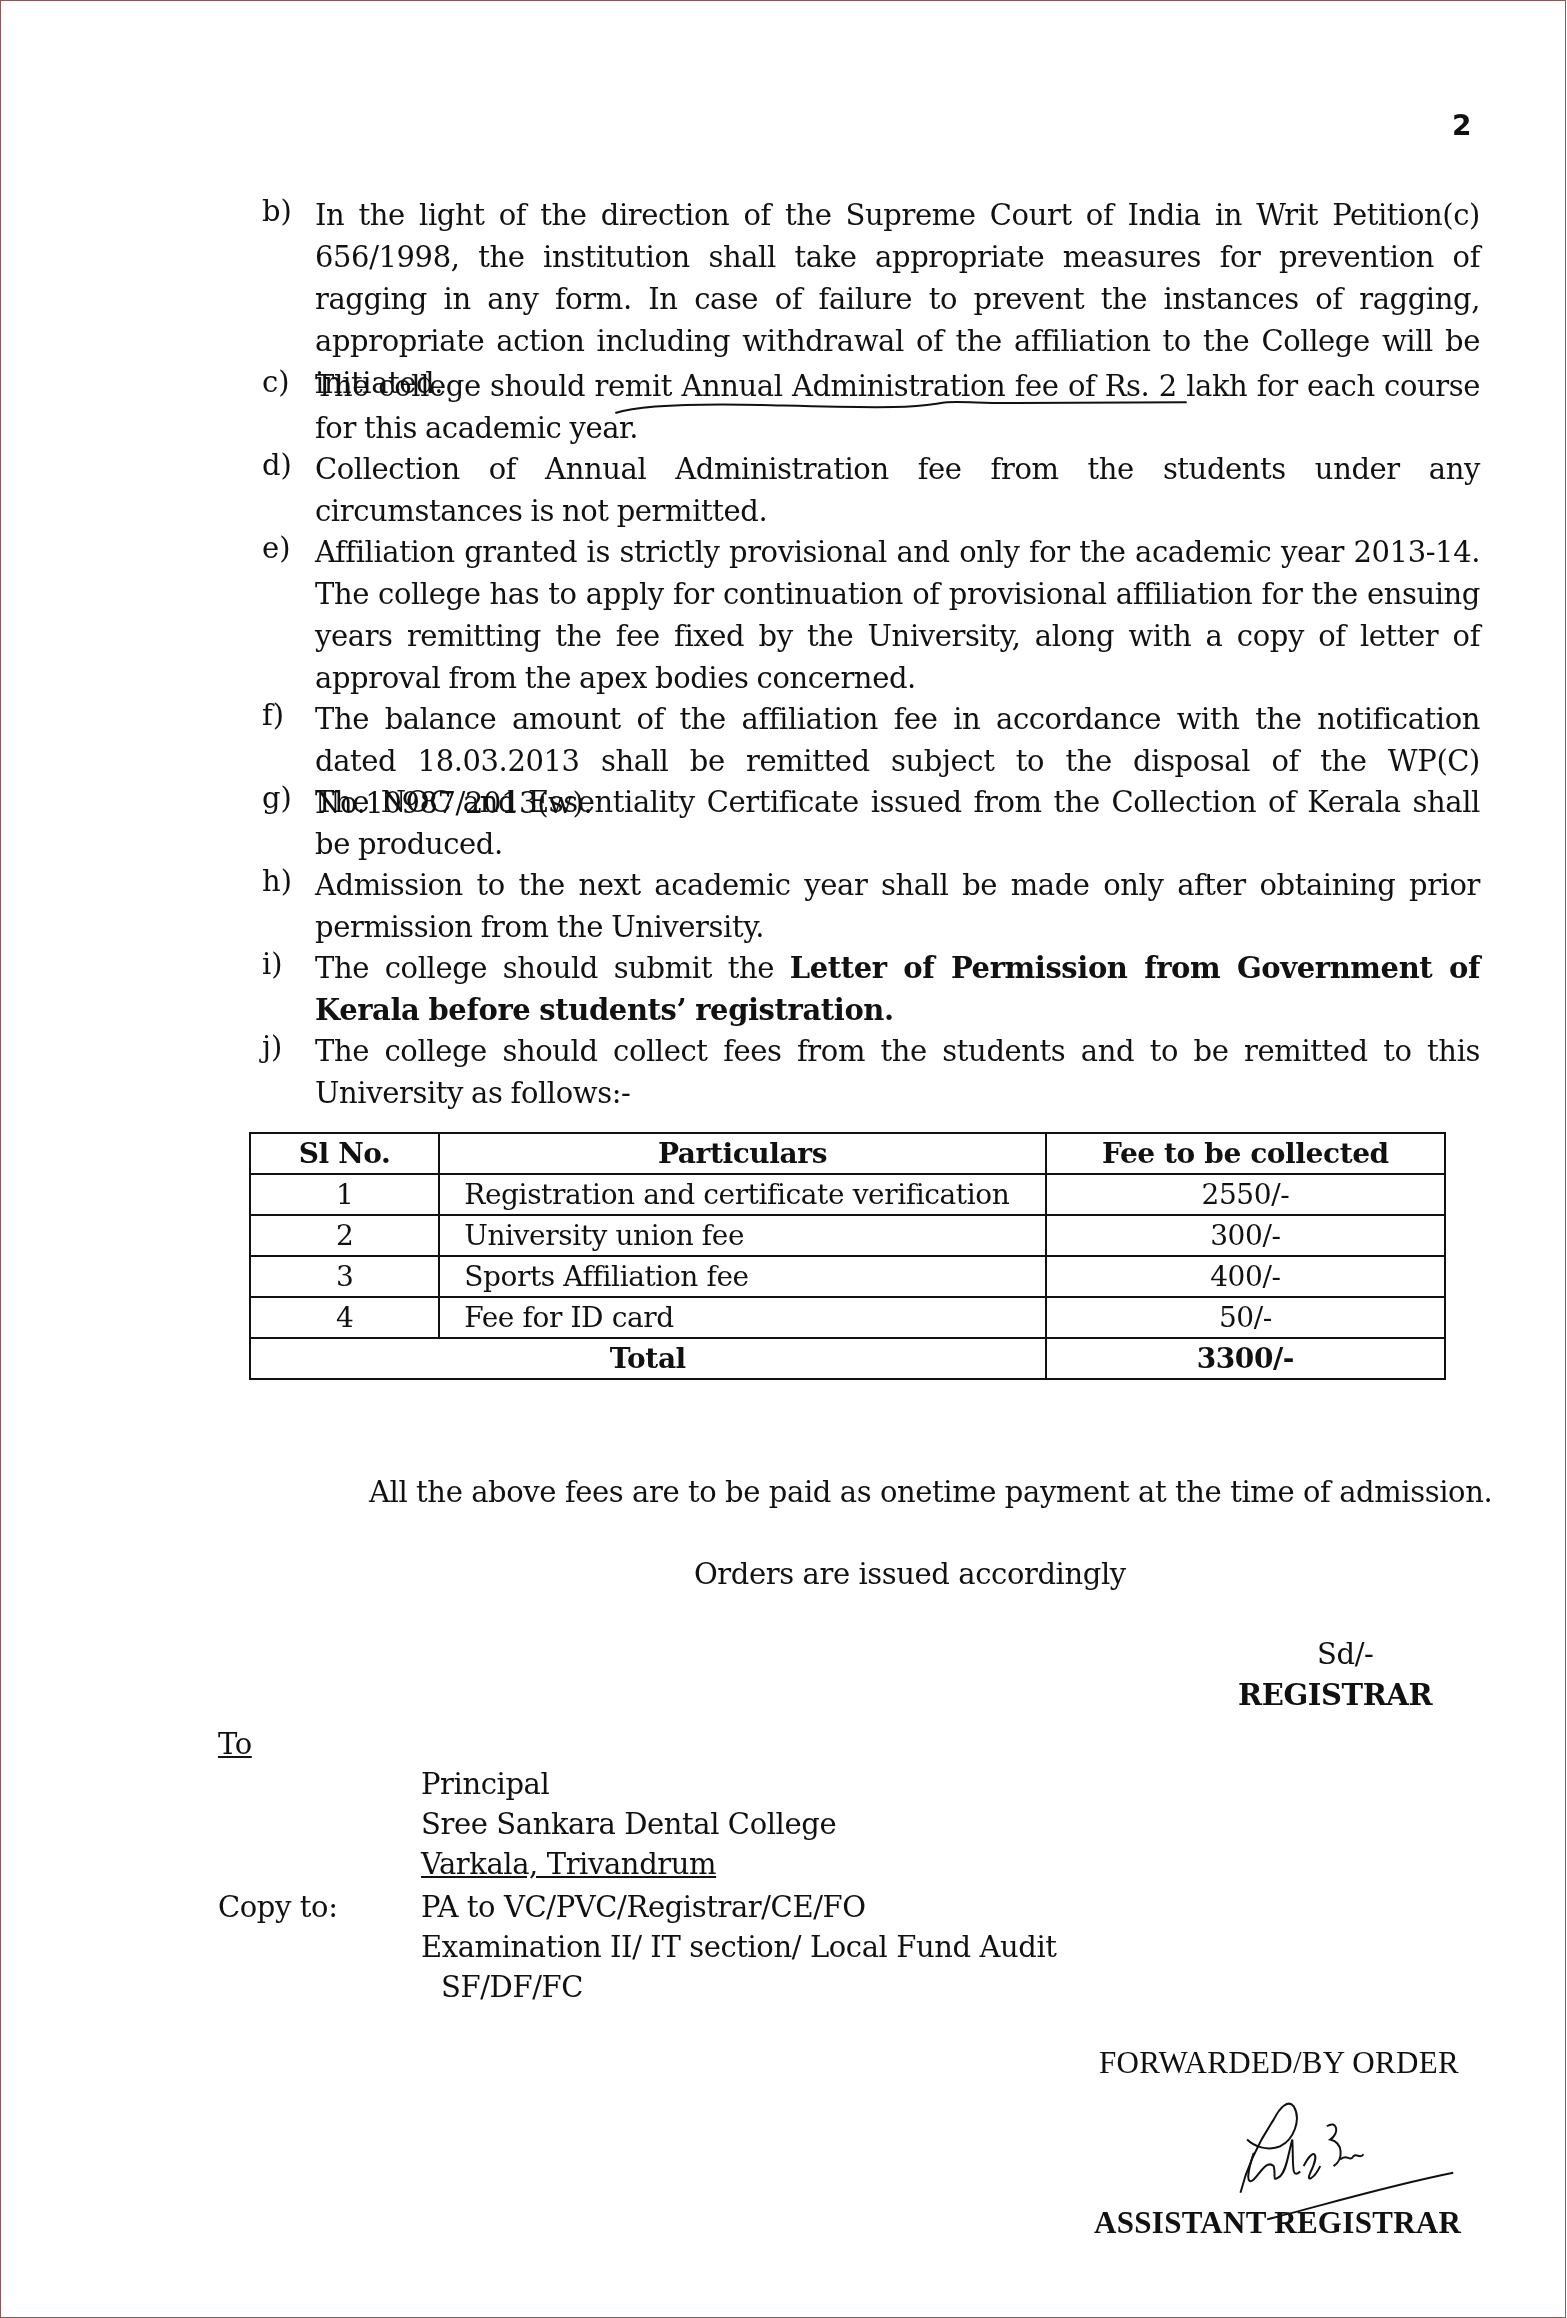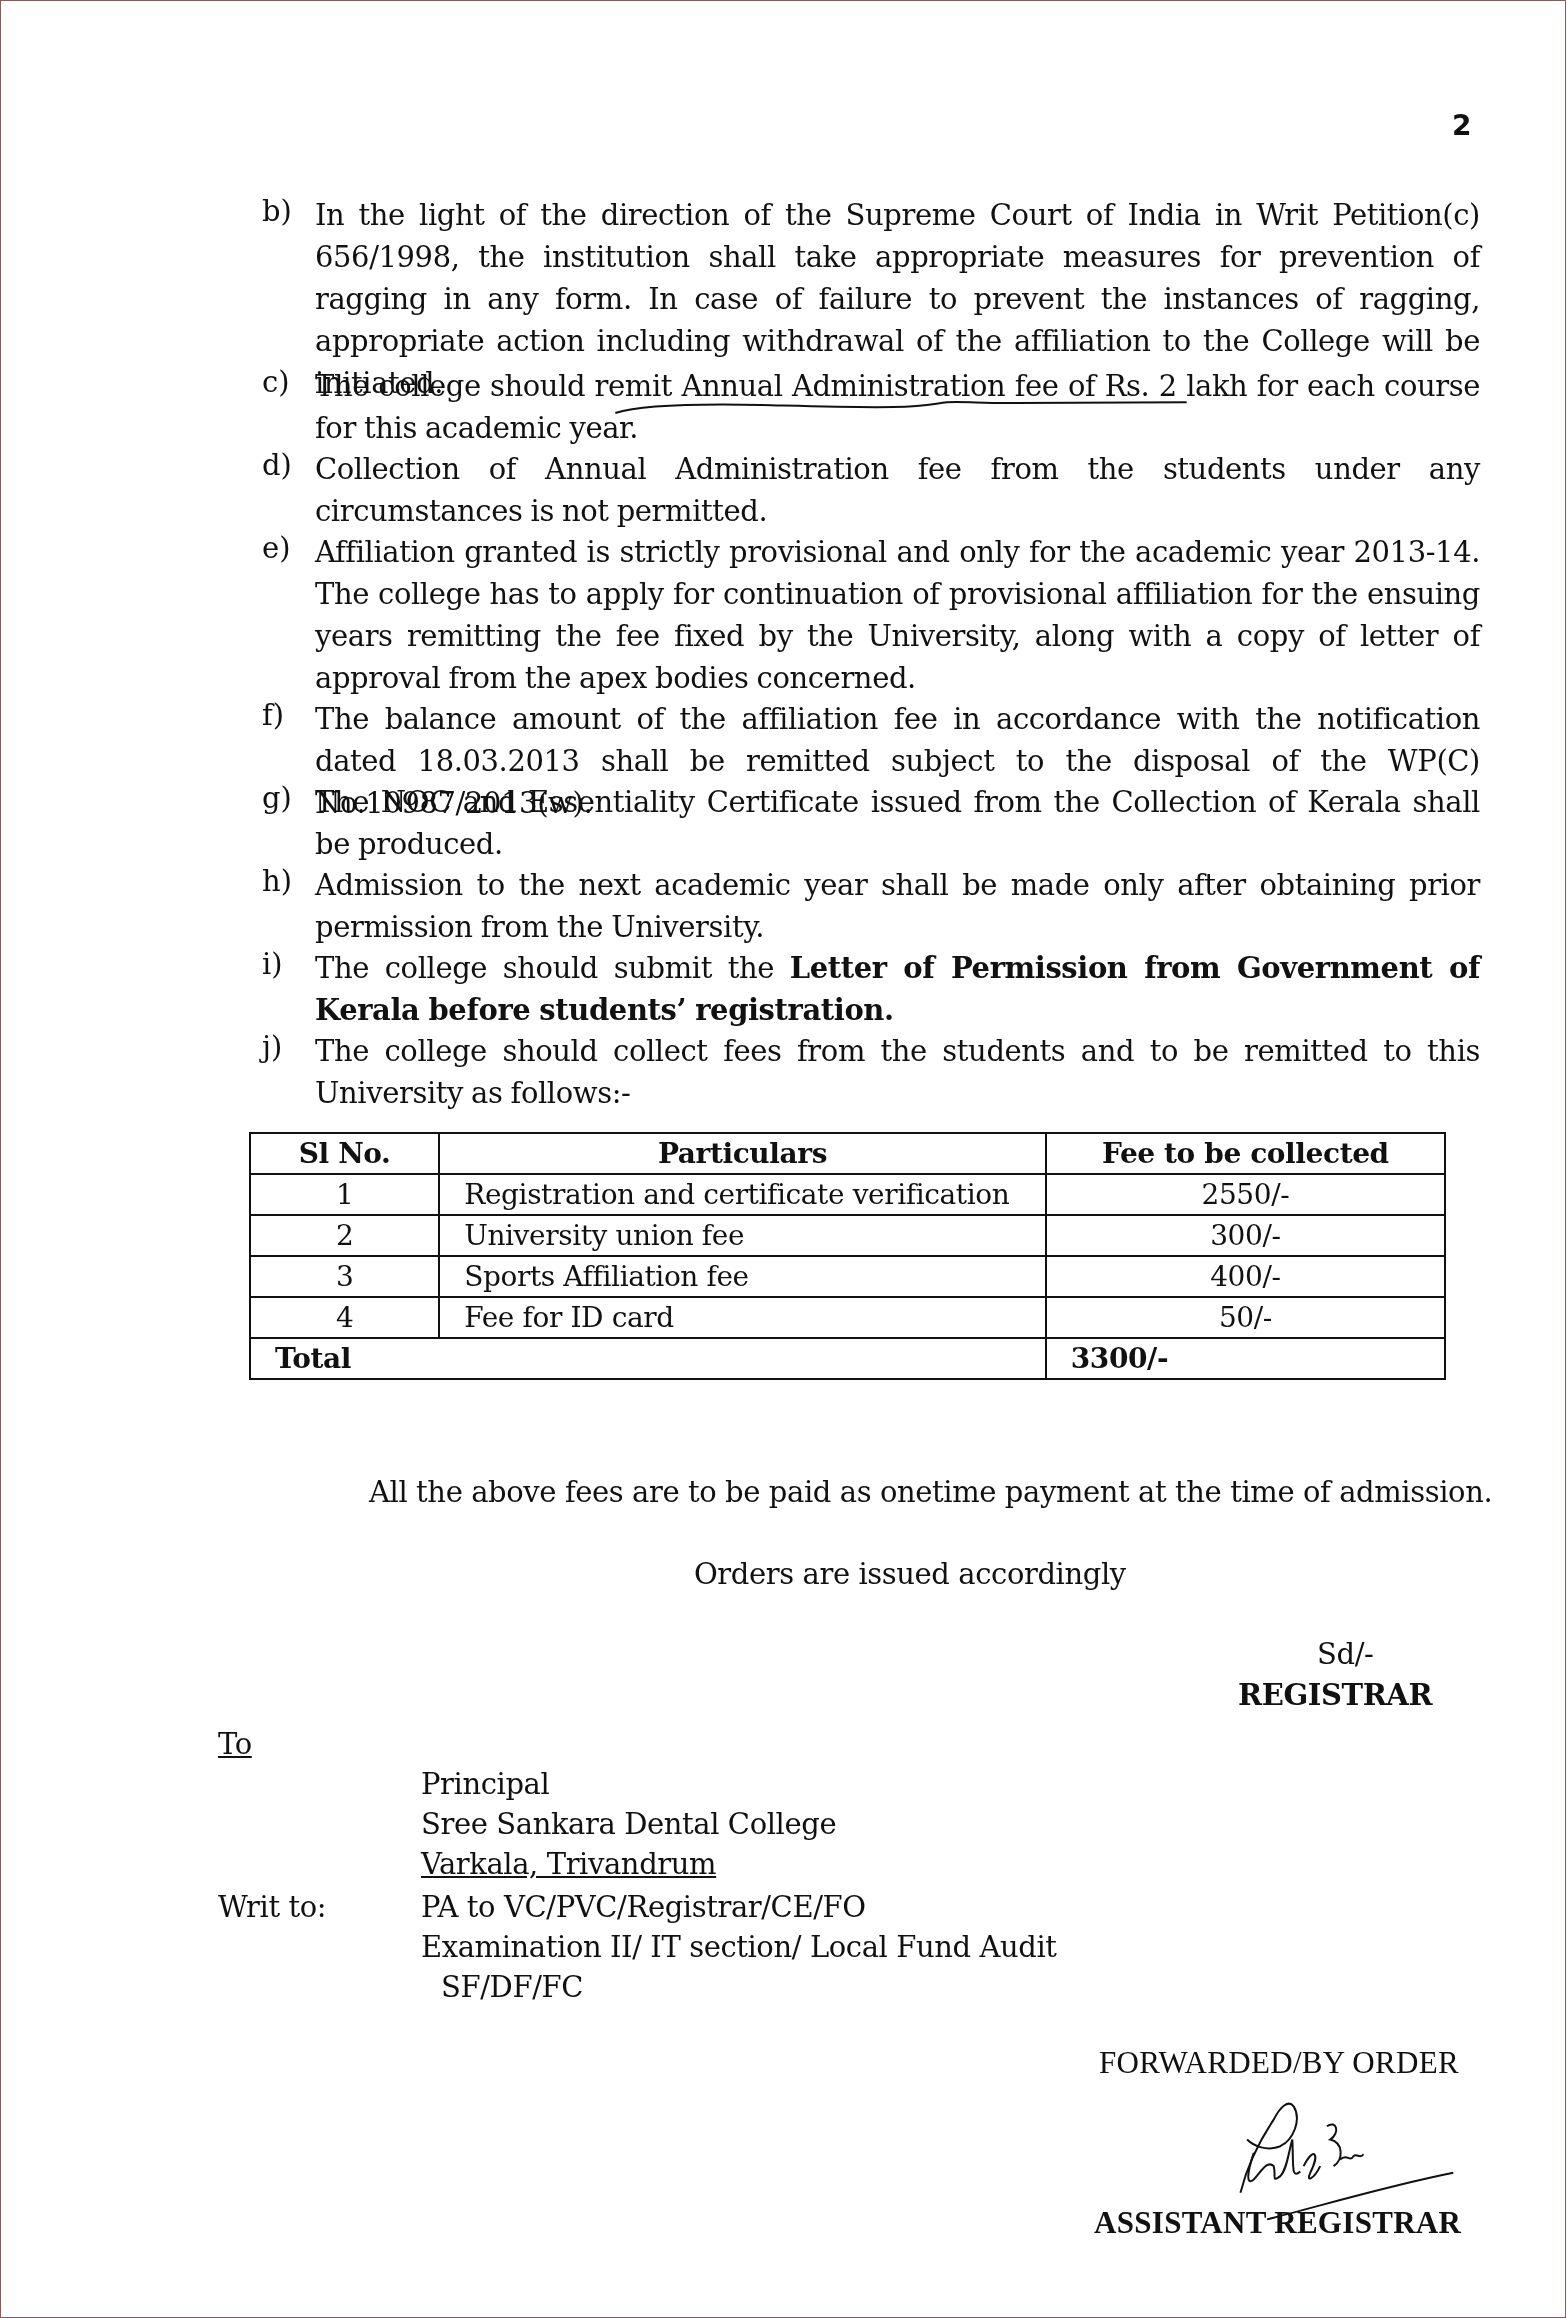--- a/index.html
+++ b/index.html
@@ -23,21 +23,21 @@
   table.fees {
     position: absolute; left: 248px; top: 1131px; width: 1197px;
     border-collapse: collapse; font-size: 28px; letter-spacing: -0.4px;
   }
   table.fees td, table.fees th {
     border: 2px solid #111; height: 39px; padding: 0 24px; line-height: 39px;
   }
   table.fees th { font-weight: bold; text-align: center; }
   table.fees td.c { text-align: center; }
   table.fees td.l { text-align: left; }
-  table.fees tr.total td { font-weight: bold; text-align: left; }
+  table.fees tr.total td { font-weight: bold; text-align: center; }
   .col1 { width: 149px; } .col2 { width: 600px; } .col3 { width: 373px; }
 
   .t43 { font-size: 29px; letter-spacing: -0.4px; }
   .bold { font-weight: bold; }
   .caps { font-family: "Liberation Serif", "DejaVu Serif", serif; font-size: 31px; letter-spacing: 0.3px; }
 </style>
 </head>
 <body>
 
 <div class="page">
@@ -133,21 +133,21 @@
   <div class="abs t43" style="left:693px; top:1556px;text-align:right;">Orders are issued accordingly</div>
 
   <div class="abs t43" style="left:1316px; top:1636px;">Sd/-</div>
   <div class="abs t43 bold" style="left:1237px; top:1677px;">REGISTRAR</div>
 
   <div class="abs t43" style="left:217px; top:1726px;text-decoration:underline;">To</div>
   <div class="abs t43" style="left:420px; top:1766px;">Principal</div>
   <div class="abs t43" style="left:420px; top:1806px;">Sree Sankara Dental College</div>
   <div class="abs t43" style="left:420px; top:1846px;text-decoration:underline;">Varkala, Trivandrum</div>
 
-  <div class="abs t43" style="left:217px; top:1889px;">Writ to:</div>
+  <div class="abs t43" style="left:217px; top:1889px;">Copy to:</div>
   <div class="abs t43" style="left:420px; top:1889px;">PA to VC/PVC/Registrar/CE/FO</div>
   <div class="abs t43" style="left:420px; top:1929px;">Examination II/ IT section/ Local Fund Audit</div>
   <div class="abs t43" style="left:440px; top:1969px;">SF/DF/FC</div>
 
   <div class="abs caps" style="left:1098px; top:2044px;">FORWARDED/BY ORDER</div>
 
   <svg class="abs" style="left:1226px; top:2092px;" width="253" height="133" viewBox="0 0 380 200">
     <path d="M20,150 C30,110 50,70 70,40 C80,20 92,10 100,20 C112,40 100,70 80,80 C60,88 40,80 30,70" stroke="#111" stroke-width="3" fill="none"></path>
     <path d="M40,90 C30,120 28,140 40,130 C50,120 60,100 70,110 C74,125 66,135 80,125 C90,115 92,90 98,70 C100,110 96,130 110,118" stroke="#111" stroke-width="3" fill="none"></path>
     <path d="M115,110 C130,80 140,90 125,120 C118,135 130,130 140,110" stroke="#111" stroke-width="3" fill="none"></path>

